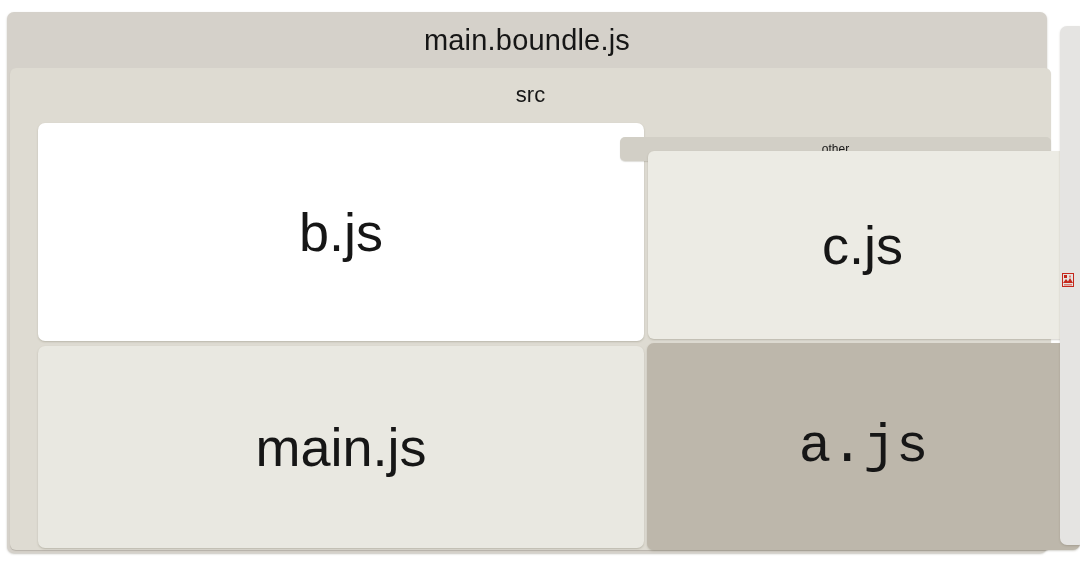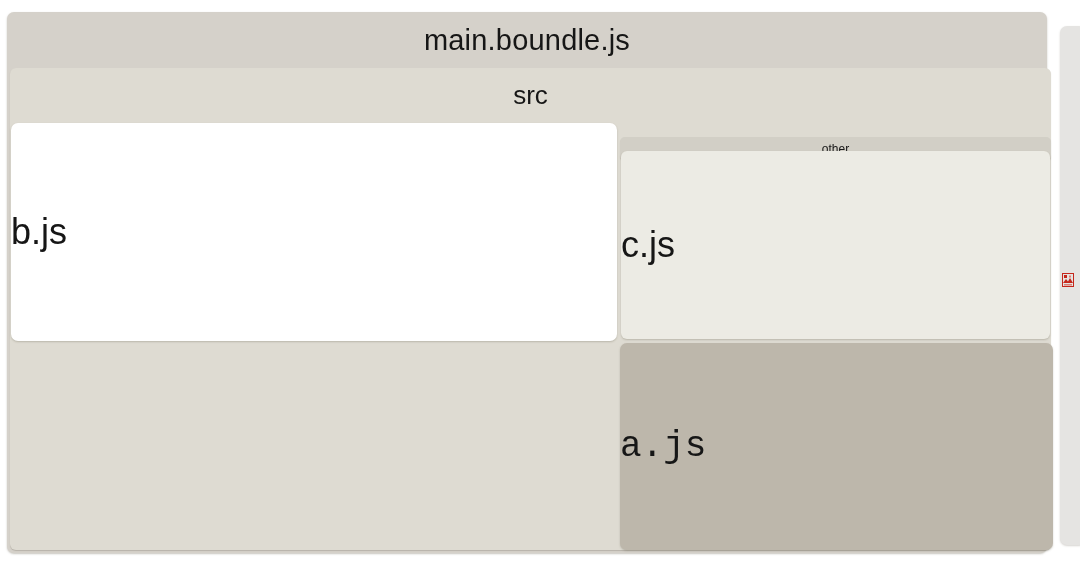--- a/index.html
+++ b/index.html
@@ -35,30 +35,31 @@
     left: 3px; top: 56px;
     width: 1041px; height: 482px;
     background: #dedbd2;
     border-radius: 6px;
     box-shadow: 0 1px 1px rgba(95, 88, 70, 0.25);
   }
   .src-title {
     left: 0; top: 0; right: 0;
     height: 54px;
     display: flex; align-items: center; justify-content: center;
-    font-size: 26px;
+    font-size: 22px;
   }
 
   
   .cell {
-    display: flex; align-items: center; justify-content: flex-start;
-    font-size: 36px;
+    display: flex; align-items: center; justify-content: center;
+    font-size: 54px;
     border-radius: 7px;
     box-shadow: 0 1px 2px rgba(95, 88, 70, 0.28);
     cursor: pointer;
+    margin-left: 27px;
   }
   .cell-b    { left: 1px;   top: 55px;  width: 606px; height: 218px; background: #ffffff; }
   .cell-main { left: 1px;   top: 278px; width: 606px; height: 202px; background: #e9e8e1; }
   .cell-a    { left: 610px; top: 275px; width: 433px; height: 207px; background: #bdb7ab; font-family: Liberation Mono, monospace; }
 
   
   .group-other {
     left: 610px; top: 57px;
     width: 431px; height: 216px;
   }
@@ -111,20 +112,23 @@
 
     <div class="abs group-other">
       <div class="abs other-header">
         <span class="label">other</span>
       </div>
       <div class="abs cell cell-c">
         <span class="label">c.js</span>
       </div>
     </div>
 
+    <div class="abs cell cell-main">
+      <span class="label">main.js</span>
+    </div>
 
     <div class="abs cell cell-a">
       <span class="label">a.js</span>
     </div>
   </div>
 </div>
 
 <div class="abs side-panel">
   <span class="abs broken-img">
     <svg width="12" height="16" viewBox="0 0 12 16" xmlns="http://www.w3.org/2000/svg">

